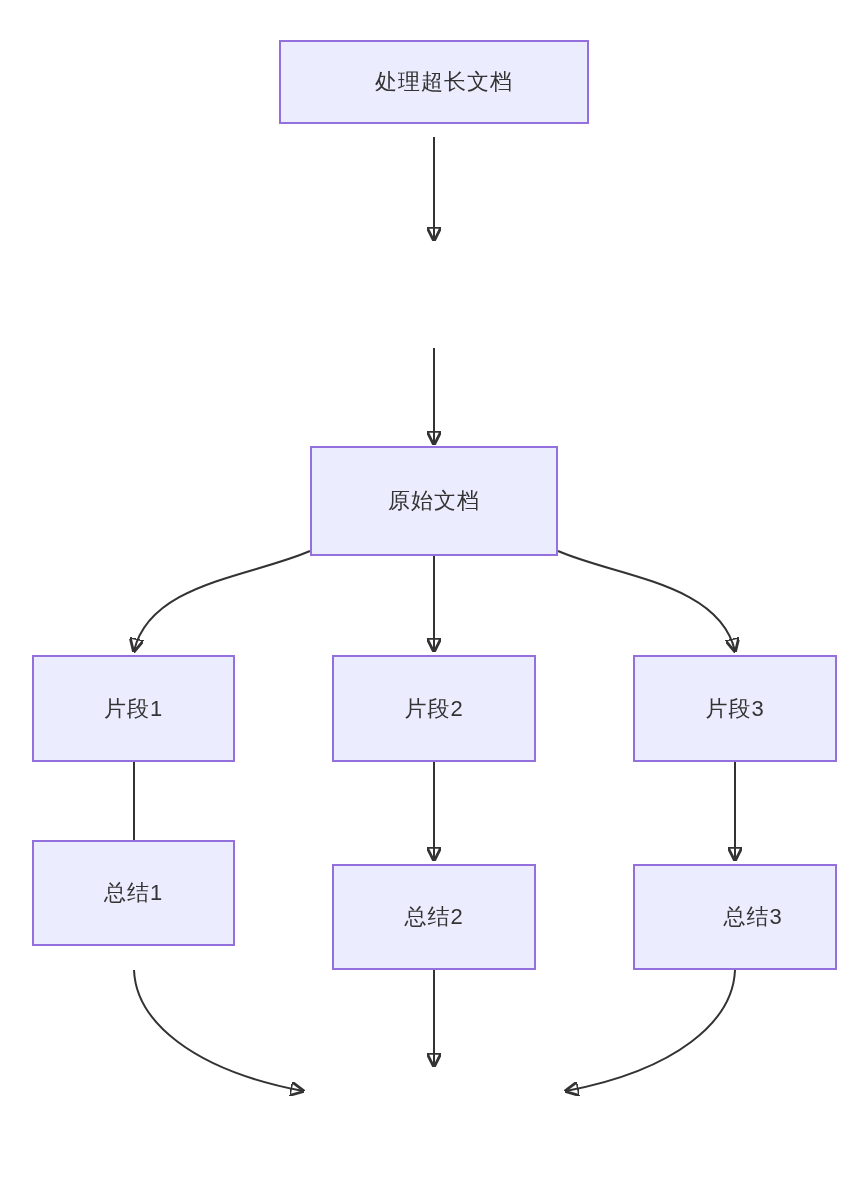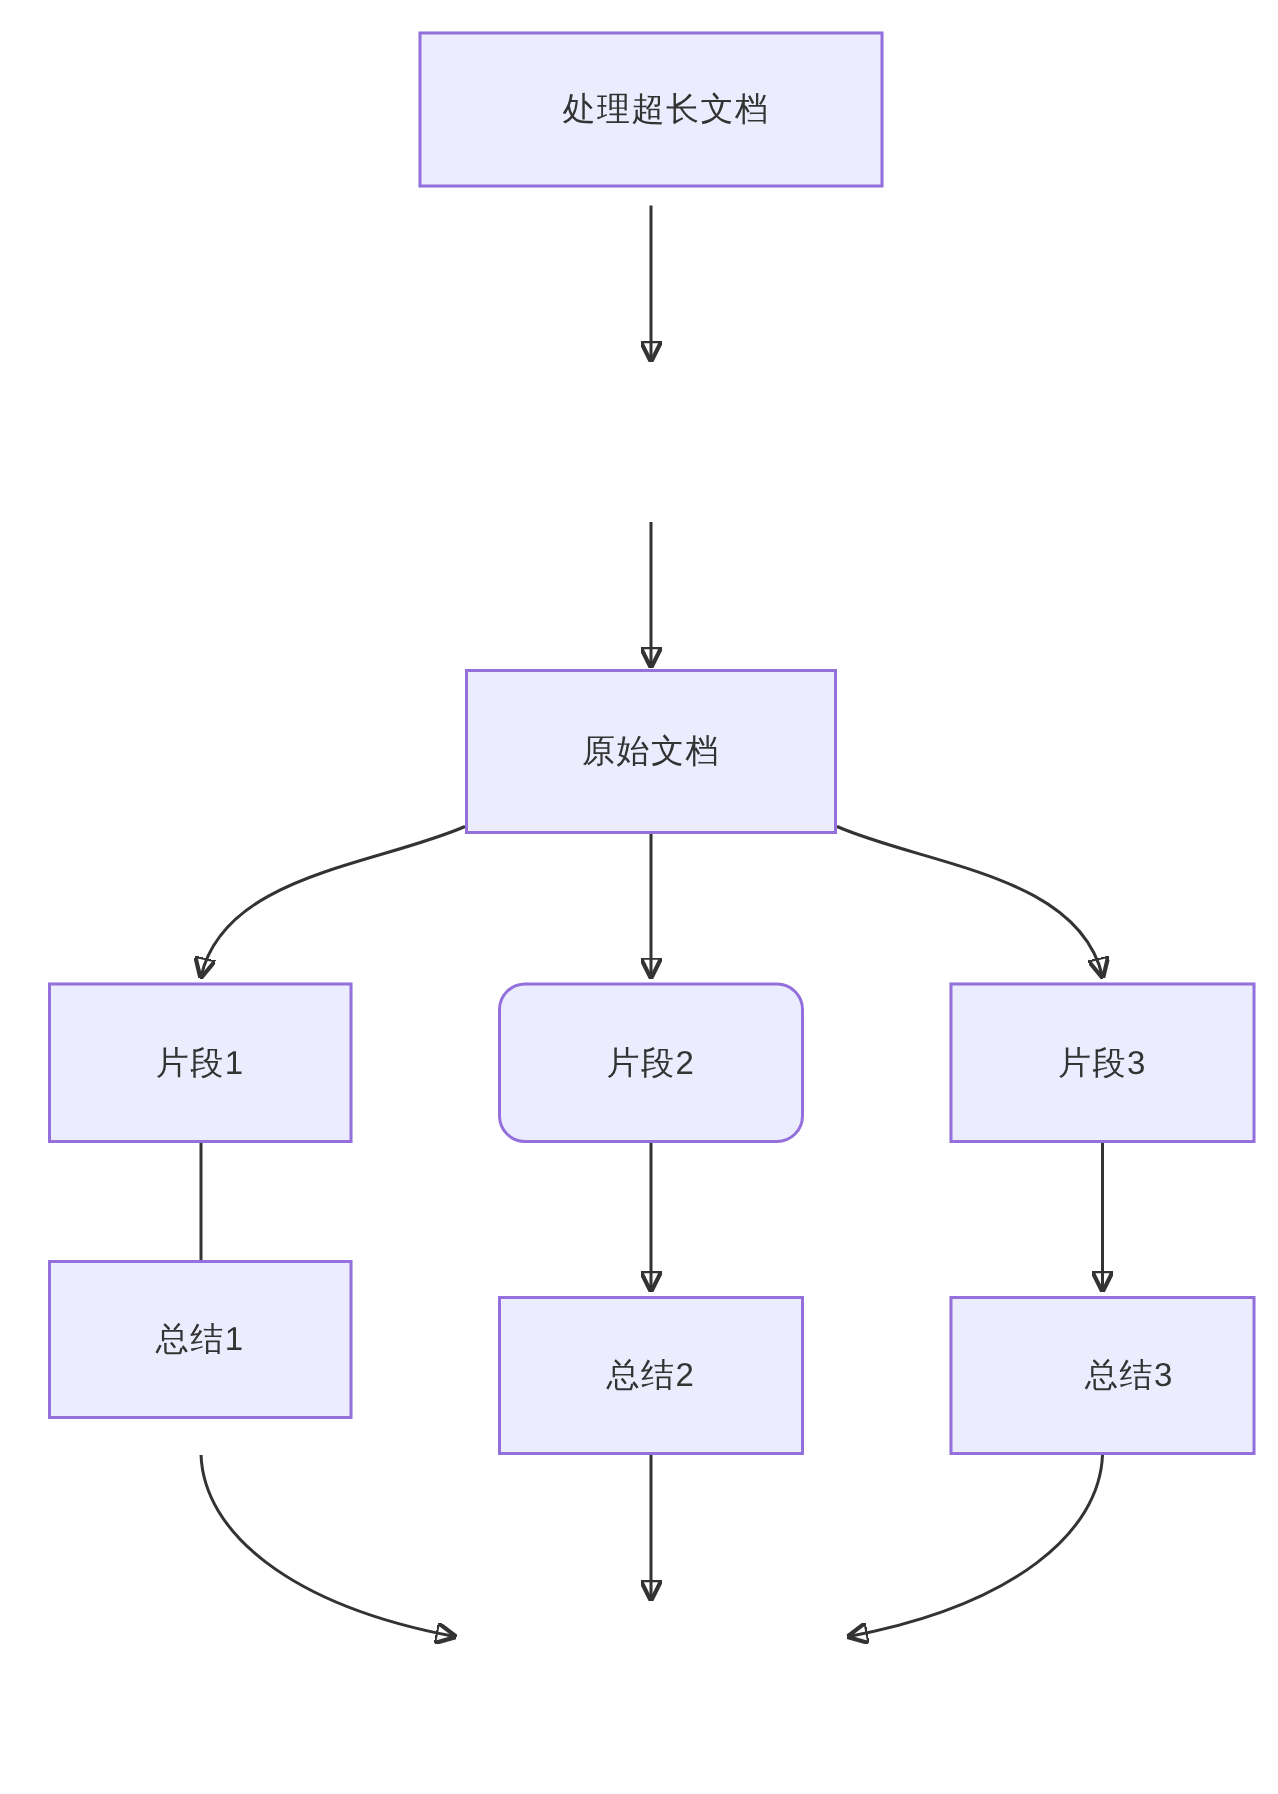--- a/index.html
+++ b/index.html
@@ -65,34 +65,34 @@
     <path d="M434,556 L434,651" marker-end="url(#arrow)"></path>
     <path d="M558,551 C618,577 719,583 735,651" marker-end="url(#arrow)"></path>
     <path d="M134,762 L134,860" marker-end="url(#arrow)"></path>
     <path d="M434,762 L434,860" marker-end="url(#arrow)"></path>
     <path d="M735,762 L735,860" marker-end="url(#arrow)"></path>
     <path d="M134,970 C136,1021 192,1070 303,1091" marker-end="url(#arrow)"></path>
     <path d="M434,970 L434,1066" marker-end="url(#arrow)"></path>
     <path d="M735,970 C733,1021 677,1070 566,1091" marker-end="url(#arrow)"></path>
   </svg>
 
-  <div class="node" style="left:279px; top:21px; width:310px; height:104px;padding-left:20px;">
+  <div class="node" style="left:279px; top:40px; width:310px; height:84px;padding-left:20px;">
     <span>处理超长文档</span>
   </div>
 
 
   <div class="node" style="left:310px; top:446px; width:248px; height:110px;">
     <span>原始文档</span>
   </div>
 
   <div class="node" style="left:32px; top:655px; width:203px; height:107px;">
     <span>片段1</span>
   </div>
 
-  <div class="node" style="left:332px; top:655px; width:204px; height:107px;border-radius:18px;">
+  <div class="node" style="left:332px; top:655px; width:204px; height:107px;">
     <span>片段2</span>
   </div>
 
   <div class="node" style="left:633px; top:655px; width:204px; height:107px;">
     <span>片段3</span>
   </div>
 
   <div class="node" style="left:32px; top:840px; width:203px; height:106px;">
     <span>总结1</span>
   </div>

